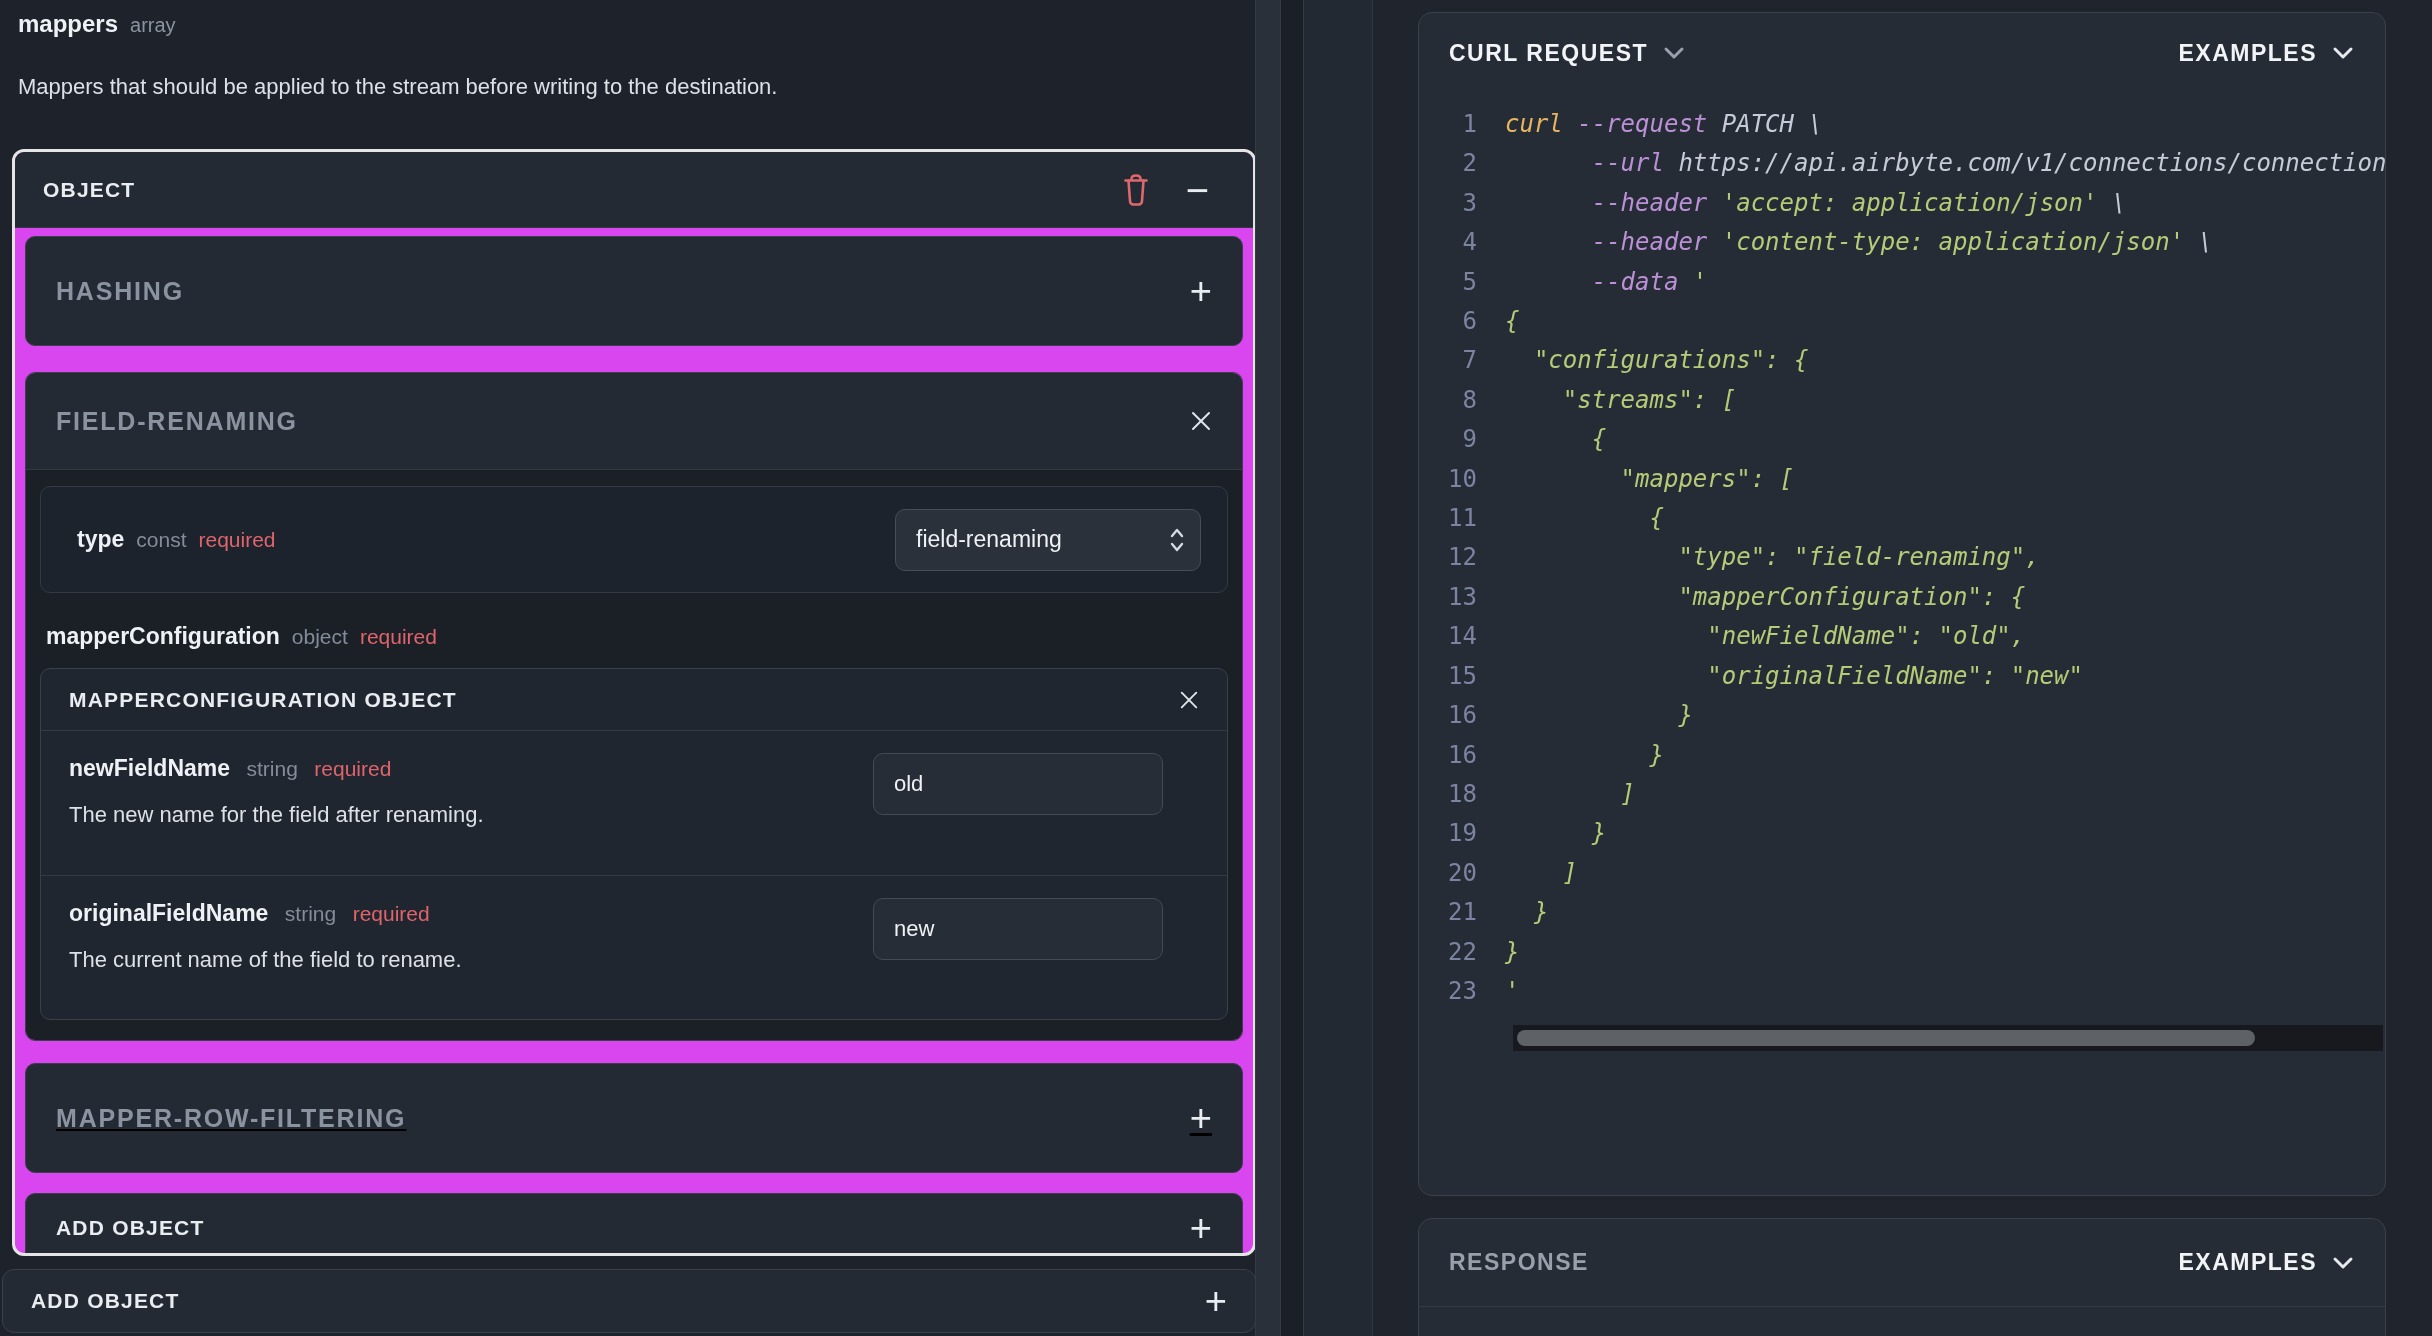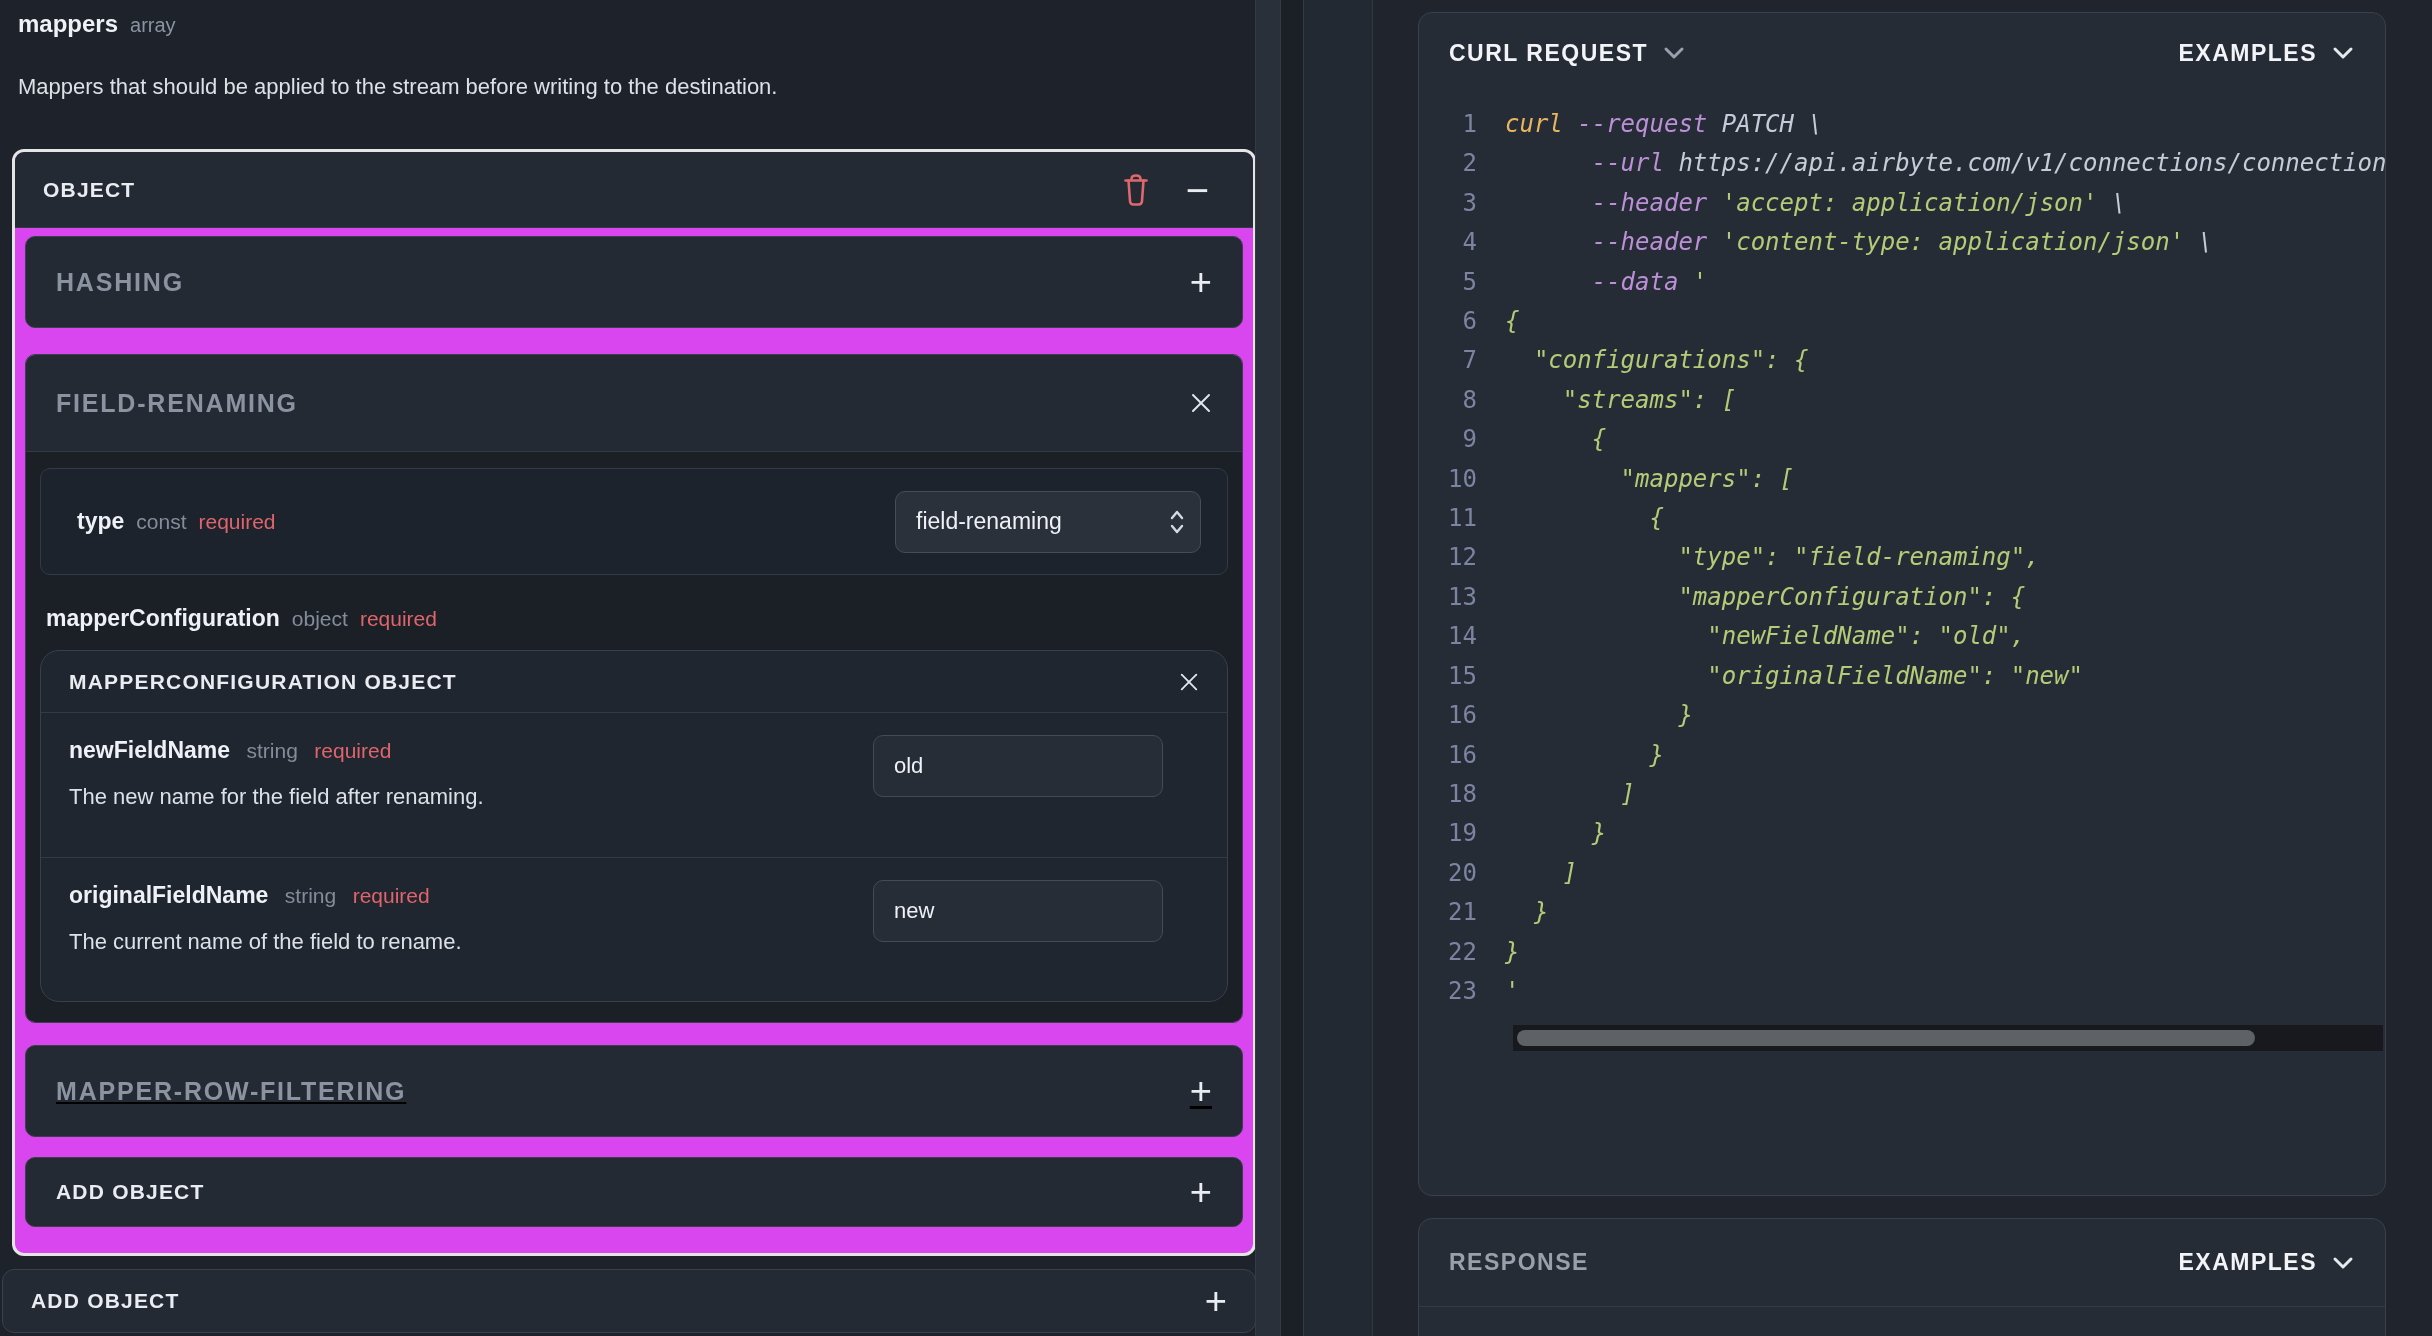--- a/index.html
+++ b/index.html
@@ -19,40 +19,40 @@
     display: flex; align-items: center; padding: 0 44px 0 28px; }
   .hdr-white { font-size: 21px; font-weight: 700; letter-spacing: 1.2px; color: #e9ecf1; }
   .hdr-gray { font-size: 25px; font-weight: 700; letter-spacing: 1.8px; color: #8b93a1; }
   .spacer { flex: 1; }
   .icon-btn { display: flex; align-items: center; justify-content: center; cursor: pointer; }
   .glyph { color: #e9ecf1; font-weight: 300; }
   .minus-glyph { font-size: 40px; line-height: 30px; }
   .plus-glyph { font-size: 38px; line-height: 34px; }
   .object-body { padding: 8px 10px 24px; }
 
-  .bar { height: 92px; border: 1px solid #3a414c; border-radius: 10px; background: #242a33;
+  .bar { height: 110px; border: 1px solid #3a414c; border-radius: 10px; background: #242a33;
     display: flex; align-items: center; padding: 0 30px; }
   .bar + .bar { margin-top: 20px; }
   .bar.compact { height: 70px; }
 
   .fr-panel { margin-top: 26px; border: 1px solid #3a414c; border-radius: 10px; overflow: hidden; }
   .fr-header { height: 96px; background: #242a33; display: flex; align-items: center; padding: 0 30px; }
   .fr-body { background: #1b2027; border-top: 1px solid #333a44; padding: 16px 14px 20px; }
 
   .type-card { height: 107px; border: 1px solid #333a44; border-radius: 10px; background: #1d232c;
     display: flex; align-items: center; padding: 0 26px 0 36px; }
   .nm { font-size: 23px; font-weight: 700; color: #eef1f5; }
   .meta { font-size: 21px; color: #848c9a; margin-left: 12px; }
   .req { font-size: 21px; color: #df646b; margin-left: 12px; }
   .select { width: 306px; height: 62px; background: #2b313a; border: 1px solid #454d58; border-radius: 10px;
     display: flex; align-items: center; padding: 0 14px 0 20px; cursor: pointer; }
   .select .sel-val { flex: 1; font-size: 23px; color: #eef1f5; }
 
   .mc-label-row { margin-top: 30px; margin-left: 6px; display: flex; align-items: baseline; }
-  .mc-panel { margin-top: 18px; border: 1px solid #39404a; border-radius: 19px; background: #20262f; overflow: hidden; }
+  .mc-panel { margin-top: 18px; border: 1px solid #39404a; border-radius: 10px; background: #20262f; overflow: hidden; }
   .mc-header { height: 62px; display: flex; align-items: center; padding: 0 28px; border-bottom: 1px solid #333a44; }
   .mc-header .hdr-white { font-size: 21px; }
   .field-row { position: relative; padding: 24px 28px 26px; min-height: 144px; }
   .field-row + .field-row { border-top: 1px solid #333a44; }
   .field-desc { margin-top: 20px; font-size: 22px; color: #dce0e7; }
   .field-input { position: absolute; right: 64px; top: 22px; width: 290px; height: 62px; background: #272d37;
     border: 1px solid #434b57; border-radius: 10px; display: flex; align-items: center; padding-left: 20px;
     font-size: 22px; color: #eef1f5; }
 
   .add-outer { position: absolute; left: 2px; top: 1269px; width: 1254px; height: 64px;

